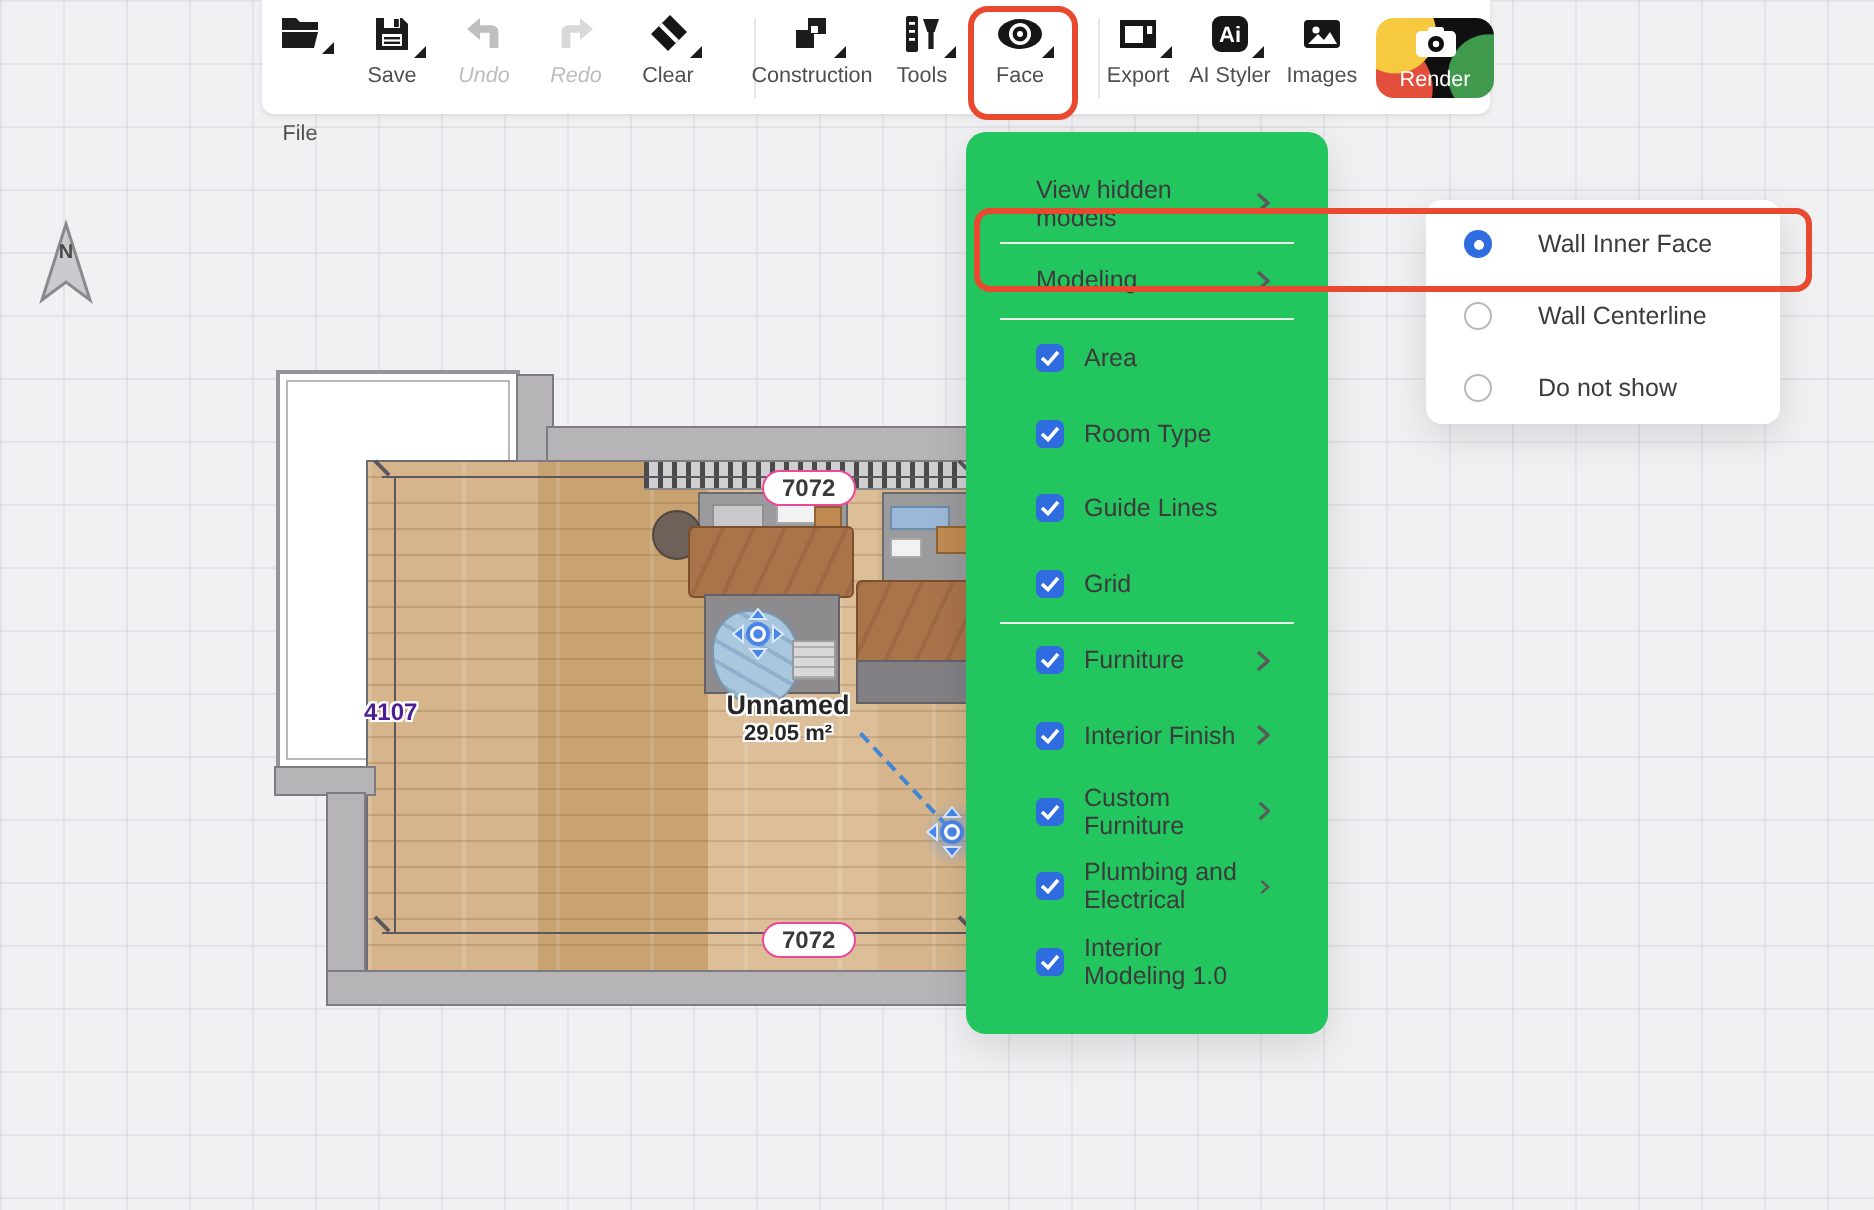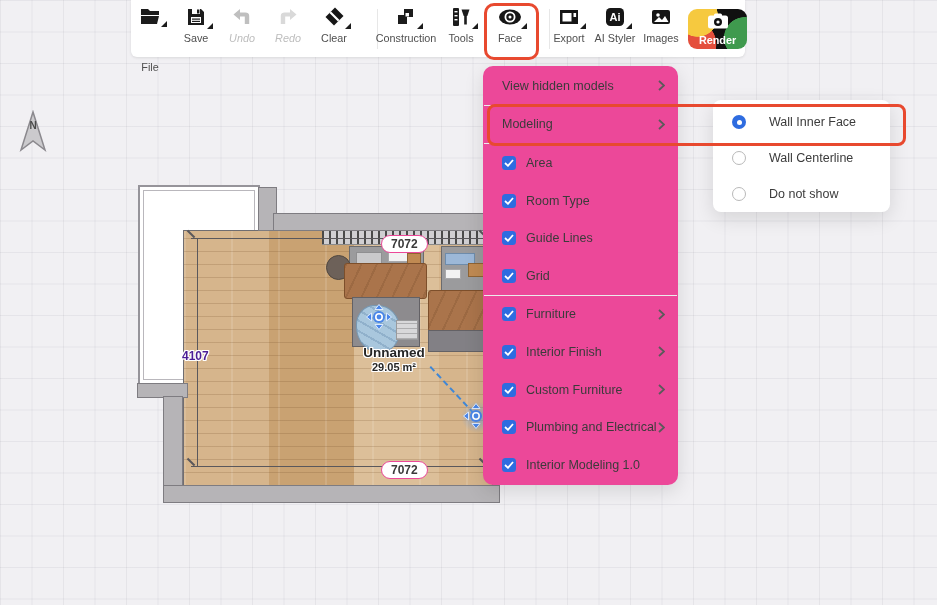--- a/index.html
+++ b/index.html
@@ -81,27 +81,27 @@
   .tb-btn.disabled .tb-label { color:#bdbdbd;font-style:italic; }
   .caret { position:absolute; right:-4px; bottom:1px; width:0; height:0;
     border-style:solid; border-width:0 0 6px 6px;
     border-color:transparent transparent #1c1c1c transparent; }
   #btn-render { width:59px; height:40px; top:9px; border-radius:9px; background:
     radial-gradient(circle at 16% 18%, #f6c93f 0 34%, transparent 35%),
     radial-gradient(circle at 8% 88%, #e44f3c 0 36%, transparent 37%),
     radial-gradient(circle at 96% 72%, #3f9a4e 0 32%, transparent 33%),
     #101010;
     display:flex; flex-direction:column; align-items:center; justify-content:flex-end; }
-  #btn-render .tb-label { color:#fff; font-weight:bold; margin:0 0 3px 0; }
+  #btn-render .tb-label { color:#fff; font-weight:normal; margin:0 0 3px 0; }
   #btn-render svg { position:absolute; top:4px; left:50%; transform:translateX(-50%); }
 
   
-  #view-menu { position:absolute; left:483px; top:66px; width:195px;
-    background:#ec4899; border-radius:10px; box-shadow:0 6px 20px rgba(0,0,0,0.12);
-    z-index:20; padding:1px; }
+  #view-menu { position:absolute; left:483px; top:66px; width:181px;
+    background:#22c55e; border-radius:10px; box-shadow:0 6px 20px rgba(0,0,0,0.12);
+    z-index:20; padding:17px; }
   .menu-row { height:37.6px; display:flex; align-items:center; padding:0 12px 0 18px;
     cursor:pointer; }
   .menu-row .label { font-size:12.5px; color:#3b3b3b; }
   .menu-row .chev { margin-left:auto; }
   .menu-sep { height:1px; background:#ececec; margin:0; }
   .cbx { width:14px; height:14px; border-radius:3.5px; background:#2e6ce0;
     margin-right:10px; flex:0 0 auto; display:flex; align-items:center;
     justify-content:center; cursor:pointer; }
 
   

